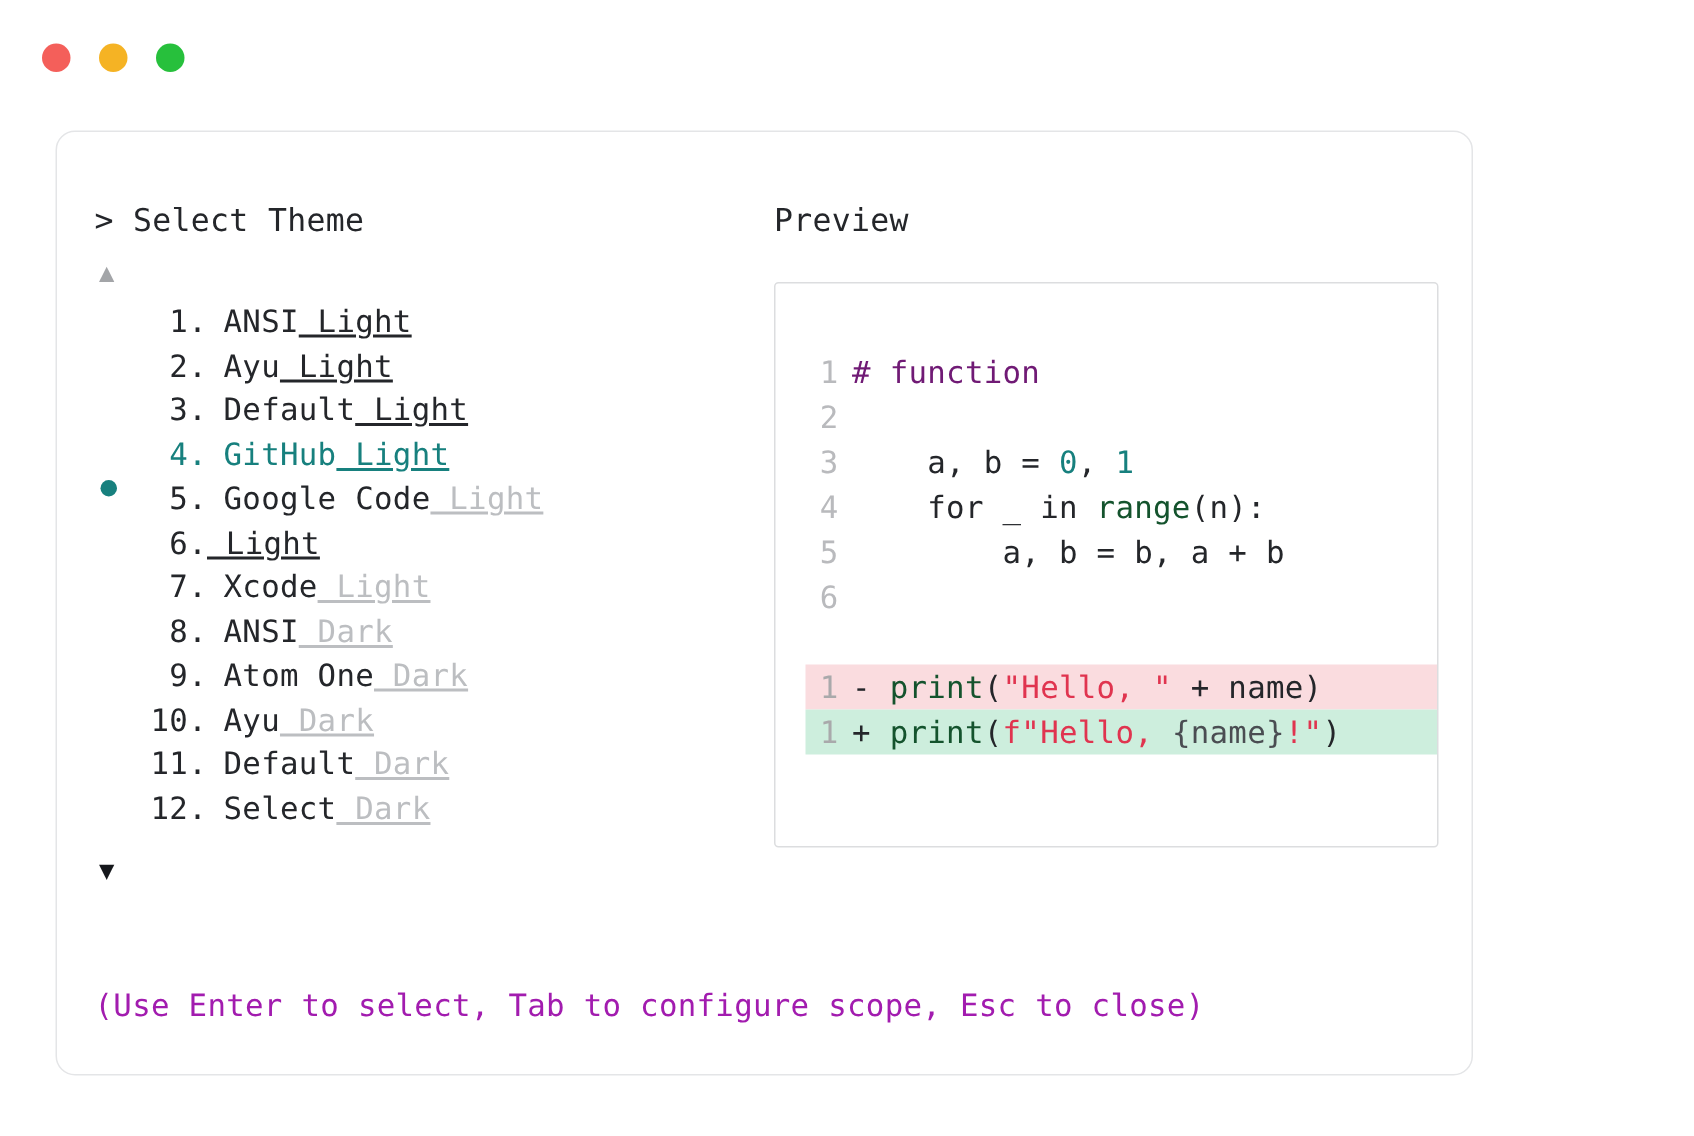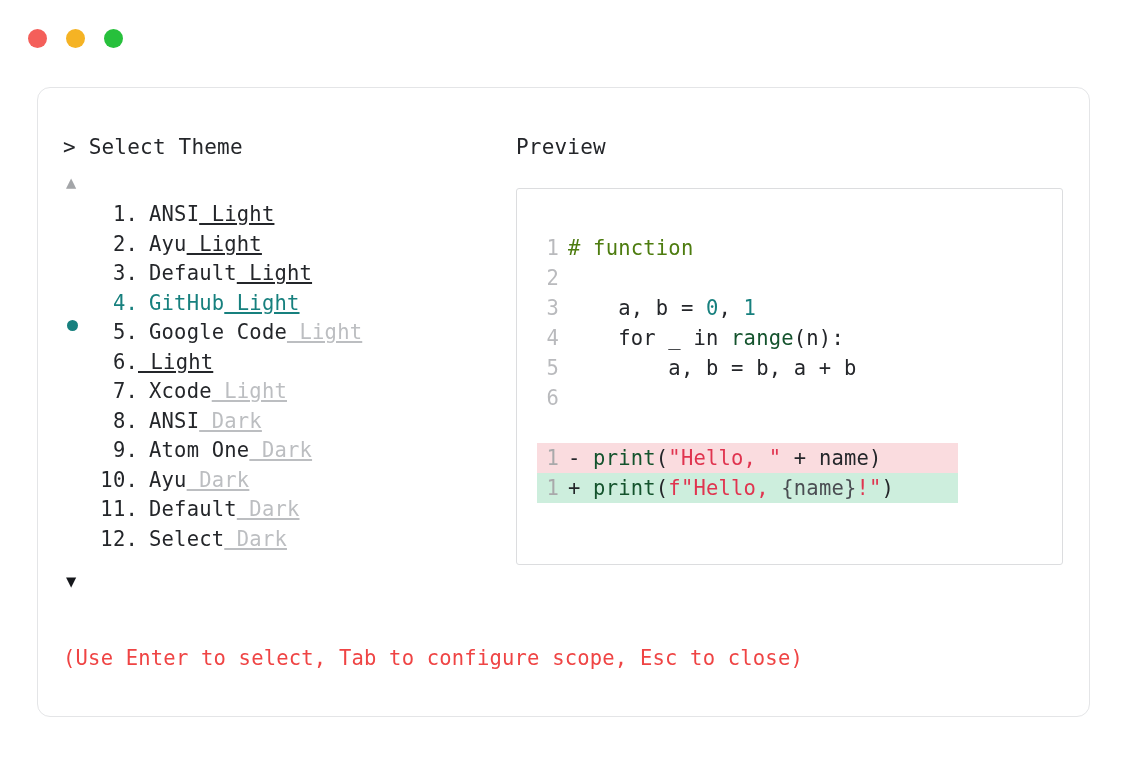--- a/index.html
+++ b/index.html
@@ -32,21 +32,21 @@
   }
   .dot-close  { background: #f45f5a; }
   .dot-min    { background: #f5b324; }
   .dot-max    { background: #27c03c; }
 
   
   .card {
     position: absolute;
     left: 37px;
     top: 87px;
-    width: 1053px;
+    width: 945px;
     height: 630px;
     background: #ffffff;
     border: 1.5px solid #e4e5e7;
     border-radius: 13px;
   }
 
   .card-inner {
     position: relative;
     width: 100%;
     height: 100%;
@@ -167,43 +167,43 @@
     letter-spacing: 0.2px;
   }
   .code-text {
     padding-left: 9px;
     color: #24262a;
     letter-spacing: 0.2px;
   }
   .code-gap { height: 30px; }
 
   
-  .tok-comment { color: #4d7c0f; }
+  .tok-comment { color: #701a75; }
   .tok-func    { color: #b32424; }
   .tok-num     { color: #17807e; }
   .tok-builtin { color: #14532d; }
   .tok-string  { color: #e0344f; }
   .tok-plain   { color: #24262a; }
   .tok-brace   { color: #4a4d52; }
 
   
   .diff-line { width: 421px; }
   .diff-del  { background: #fadcdf; }
   .diff-add  { background: #cdeedd; }
   .diff-del .lineno,
   .diff-add .lineno { color: #a9a9ab; }
 
   
   .hint {
     position: absolute;
     left: 25px;
-    bottom: 44px;
+    bottom: 32px;
     font-size: 20.5px;
     line-height: 28px;
-    color: #ef4444;
+    color: #a21caf;
     letter-spacing: 0.2px;
     white-space: pre;
   }
 </style>
 </head>
 <body>
 
 <div class="window-chrome">
   <span class="dot dot-close" style="background: rgb(244, 95, 90);"></span>
   <span class="dot dot-min" style="background: rgb(245, 179, 36);"></span>

